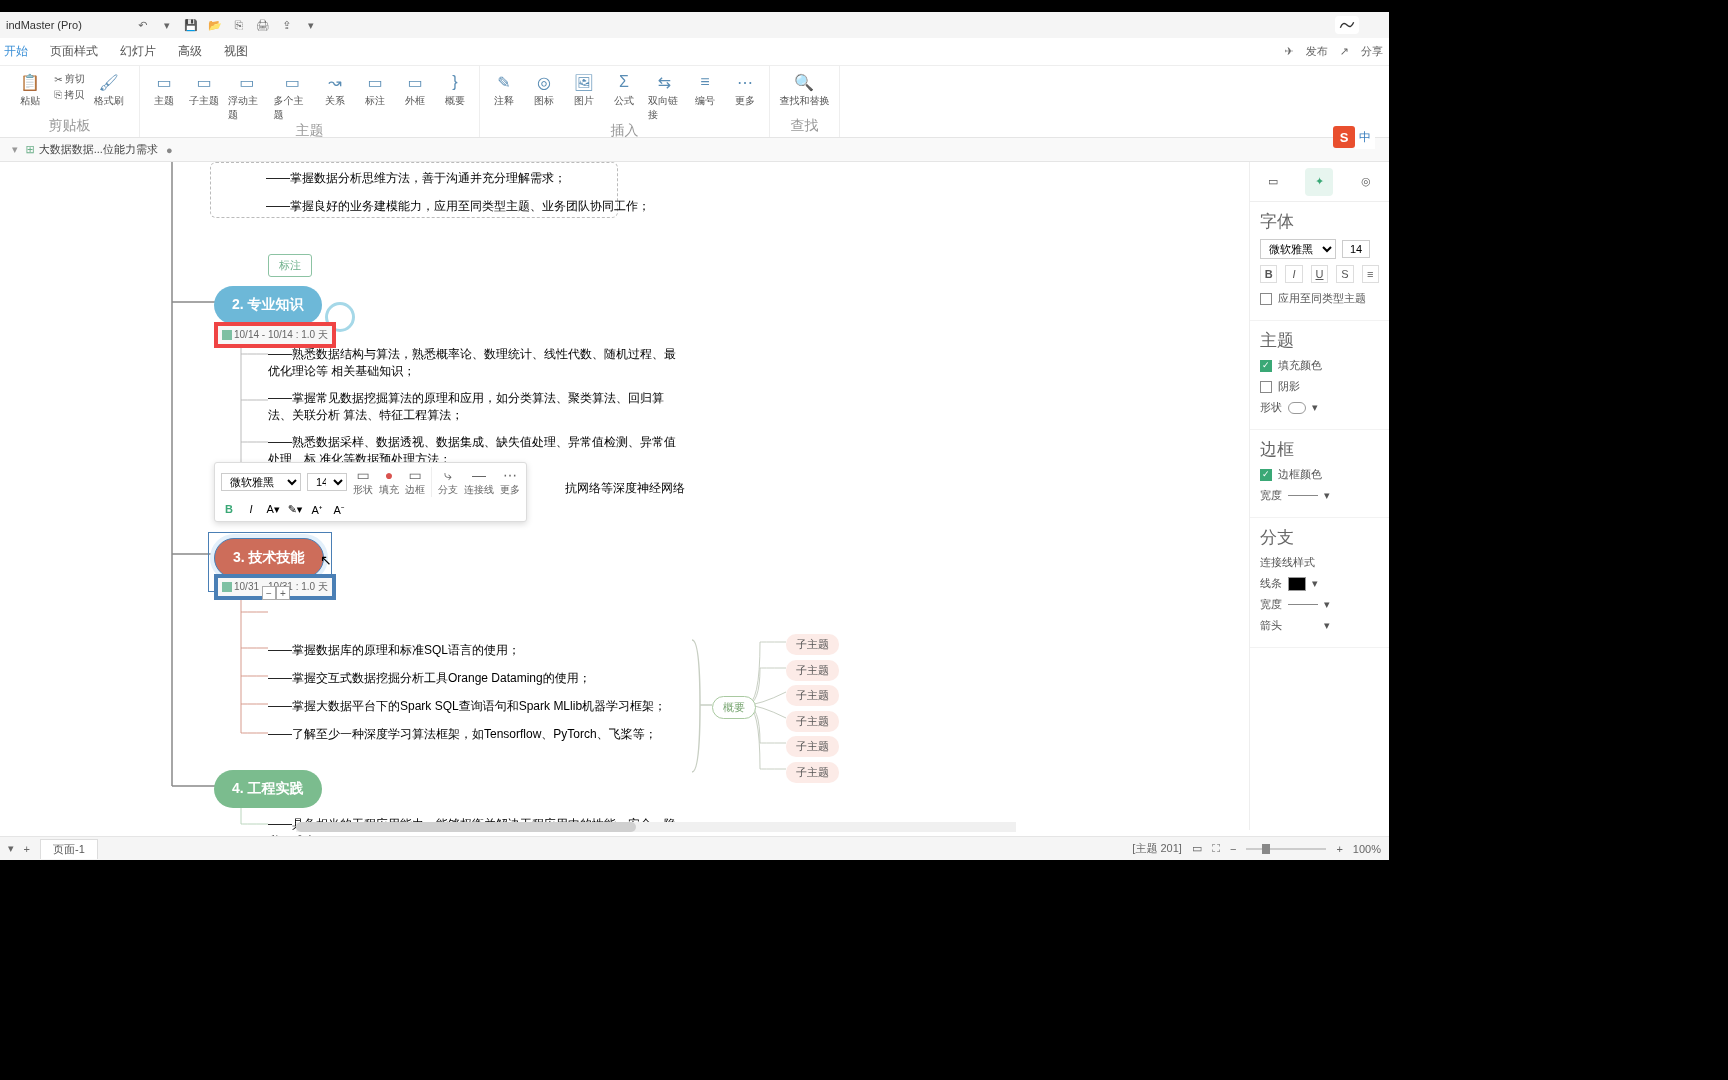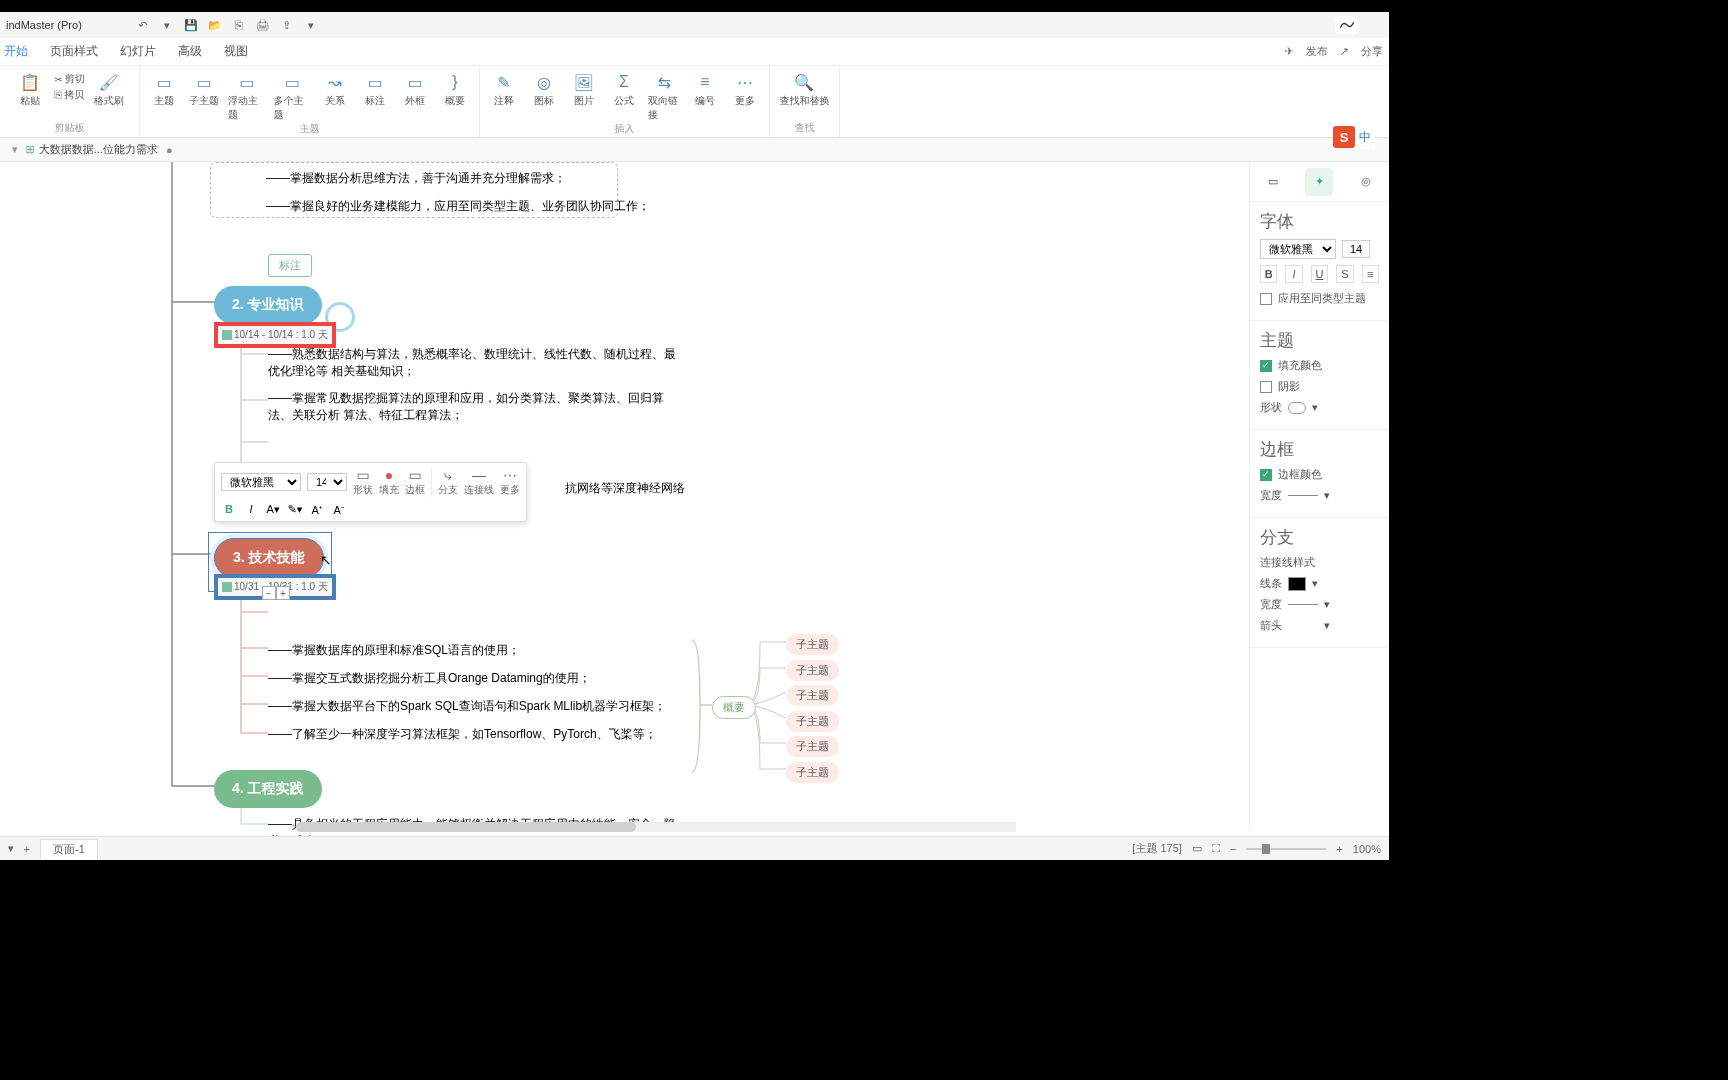--- a/index.html
+++ b/index.html
@@ -15,21 +15,21 @@
 .menubar .mitem { cursor:pointer; }
 .menubar .mitem.active { color:#3a8fd6; }
 .menubar .pub { position:absolute; right:6px; display:flex; gap:12px; align-items:center; font-size:11px; color:#666; }
 .ribbon { height:72px; background:#fff; border-bottom:1px solid #e5e5e5; display:flex; position:relative; }
 .ribbon-group { display:flex; flex-direction:column; align-items:center; border-right:1px solid #eee; padding:6px 8px 2px; }
 .ribbon-row { display:flex; gap:8px; align-items:flex-start; }
 .ribbon-btn { display:flex; flex-direction:column; align-items:center; gap:2px; font-size:10px; color:#555; cursor:pointer; min-width:32px; }
 .ribbon-btn .ic { width:22px; height:20px; display:flex; align-items:center; justify-content:center; color:#5a8db5; font-size:16px; }
 .ribbon-sm { display:flex; flex-direction:column; gap:2px; font-size:10px; color:#555; }
 .ribbon-sm .line { display:flex; align-items:center; gap:2px; cursor:pointer; }
-.ribbon-gname { font-size:10px; color:#999; margin-top:auto;font-family:Liberation Serif, serif; }
+.ribbon-gname { font-size:14px; color:#999; margin-top:auto;font-family:Liberation Serif, serif; }
 .doc-tabs { height:24px; background:#f9f9f9; display:flex; align-items:center; border-bottom:1px solid #e5e5e5; padding-left:12px; font-size:11px; }
 .doc-tab { display:flex; align-items:center; gap:4px; color:#444; }
 .doc-tab .dot { color:#888; margin-left:4px; }
 
 .canvas { position:relative; width:1249px; height:680px; background:#fff; overflow:hidden; }
 .canvas svg.lines { position:absolute; top:0; left:0; }
 
 .dashed-box { position:absolute; border:1.5px dashed #bbb; border-radius:6px; }
 .note-bullet { position:absolute; font-size:12px; color:#000000; }
 
@@ -262,20 +262,21 @@
 
     <div class="topic-pill t2" style="left:214px;top:124px"><span>2.</span> <span>专业知识</span></div>
     <div class="circle-handle" style="left:325px;top:140px"></div>
     <div class="date-strip" style="left:214px;top:160px">
         <span class="cal"></span>
         <span>10/14 - 10/14 : 1.0 天</span>
       </div>
 
     <span class="note-bullet" style="left:268px;top:184px;width:410px">——熟悉数据结构与算法，熟悉概率论、数理统计、线性代数、随机过程、最优化理论等 相关基础知识；</span>
     <span class="note-bullet" style="left:268px;top:228px;width:410px">——掌握常见数据挖掘算法的原理和应用，如分类算法、聚类算法、回归算法、关联分析 算法、特征工程算法；</span>
+    <span class="note-bullet" style="left:268px;top:272px;width:410px">——熟悉数据采样、数据透视、数据集成、缺失值处理、异常值检测、异常值处理、标 准化等数据预处理方法；</span>
     <span class="note-bullet" style="left:565px;top:318px">抗网络等深度神经网络</span>
 
     <div class="float-toolbar" style="left:214px;top:300px">
       <div class="ft-row1">
         <select class="ft-select" style="width:80px"><option>微软雅黑</option></select>
         <select class="ft-select" style="width:40px"><option>14</option></select>
         <div class="ft-group">
             <span class="ic">▭</span>
             <span>形状</span>
           </div>
@@ -427,21 +428,21 @@
       <div class="thumb"></div>
     </div>
 
   <div class="statusbar">
     <div class="sb-left">
       <span>▾</span>
       <span>+</span>
       <span class="page-tab">页面-1</span>
     </div>
     <div class="sb-right">
-      <span>[主题 175]</span>
+      <span>[主题 201]</span>
       <span>▭</span>
       <span>⛶</span>
       <span>−</span>
       <span class="zoom-track">
           <span class="zoom-thumb"></span>
         </span>
       <span>+</span>
       <span>100%</span>
     </div>
   </div>

